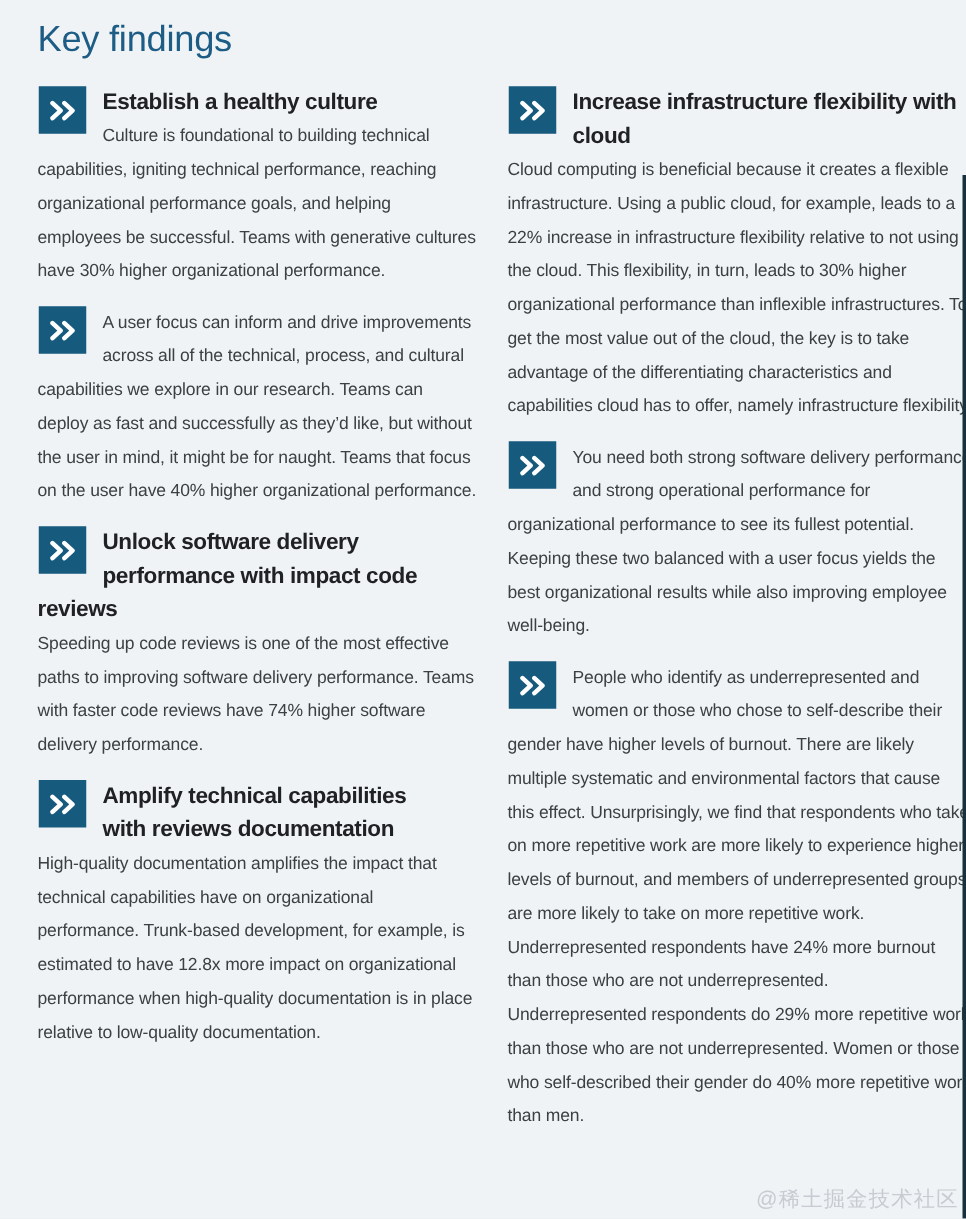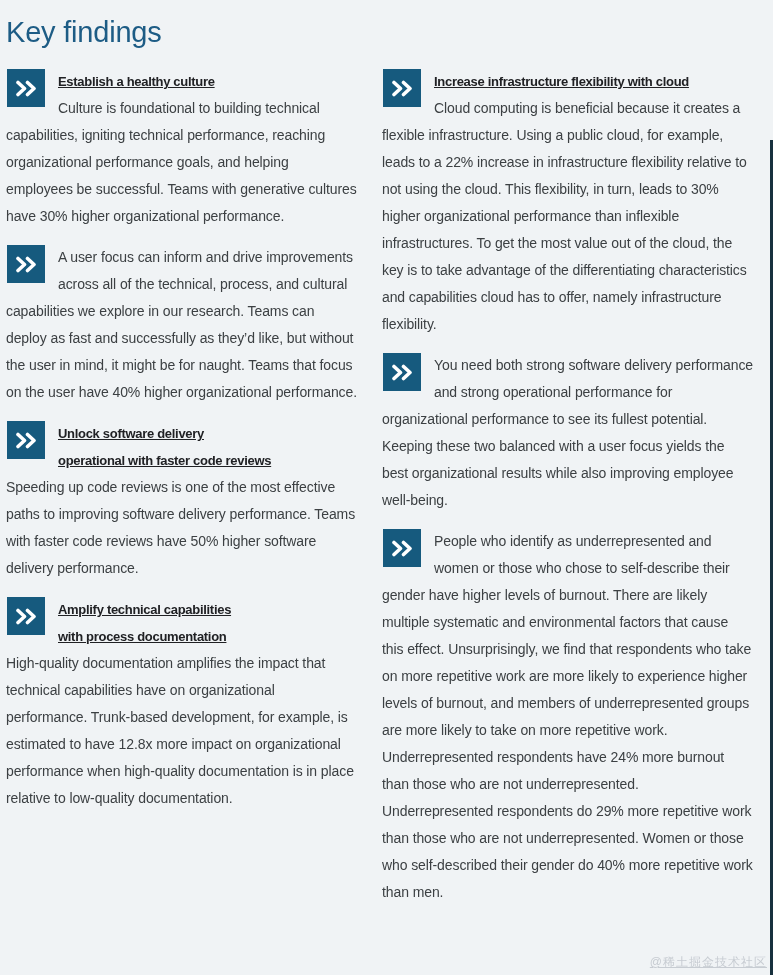--- a/index.html
+++ b/index.html
@@ -2,21 +2,21 @@
 <html style="--background: #f0f3f5; --accent: #165a7e; --title-text: #1d5c85; --heading-text: #202124; --body-text: #3c4043; --edge-strip: #17313e; --watermark-text: #c7ccd2;"><head>
 <meta charset="utf-8">
 <style>
   html, body { margin: 0; padding: 0; background: #e8ebee; }
   .page {
     position: relative;
     width: 773px;
     height: 975px;
     box-sizing: border-box;
     background: var(--background, #f0f3f5);
-    padding: 14px 13px 0 6px;
+    padding: 14px 13px 0 30px;
     overflow: hidden;
     font-family: "Liberation Sans", "DejaVu Sans", sans-serif;
   }
   .title {
     margin: 0 0 18px 0;
     font-size: 29px;
     line-height: 36px;
     font-weight: 500;
     letter-spacing: -0.2px;
     color: var(--title-text, #1d5c85);
@@ -37,51 +37,49 @@
     height: 38px;
     margin: 1px 13px 0 1px;
     background: var(--accent, #165a7e);
     display: flex;
     align-items: center;
     justify-content: center;
   }
   .bullet svg { display: block; }
   .fh {
     margin: 0;
-    font-size: 13px;
+    font-size: 18px;
     line-height: 27px;
     font-weight: 700;
     letter-spacing: -0.3px;
     color: var(--heading-text, #202124);
     white-space: pre-line;
-    text-decoration: underline;
   }
   .fb {
     margin: 0;
     font-size: 14px;
     line-height: 27px;
     letter-spacing: -0.1px;
     color: var(--body-text, #3c4043);
   }
   .edge-strip {
     position: absolute;
     top: 140px;
     right: 0;
     bottom: 0;
     width: 3px;
     background: var(--edge-strip, #17313e);
   }
   .watermark {
     position: absolute;
     right: 6px;
     bottom: 4px;
-    font-size: 12px;
+    font-size: 17px;
     letter-spacing: 1px;
     color: var(--watermark-text, #c7ccd2);
-    text-decoration: underline;
   }
 </style>
 </head>
 <body>
 
 <div class="page">
 
   <h1 class="title">Key findings</h1>
 
   <div class="columns">
@@ -110,33 +108,33 @@
       </section>
 
       <section class="finding">
         <span class="bullet">
           <svg width="24" height="17" viewBox="0 0 24 17" aria-hidden="true">
             <path d="M4 2.5 L10.5 8.5 L4 14.5" fill="none" stroke="#ffffff" stroke-width="3.6" stroke-linecap="round" stroke-linejoin="round"></path>
             <path d="M13.5 2.5 L20 8.5 L13.5 14.5" fill="none" stroke="#ffffff" stroke-width="3.6" stroke-linecap="round" stroke-linejoin="round"></path>
           </svg>
         </span>
         <h2 class="fh">Unlock software delivery
-operational with faster code reviews</h2>
-        <p class="fb">Speeding up code reviews is one of the most effective paths to improving software delivery performance. Teams with faster code reviews have 50% higher software delivery performance.</p>
+performance with impact code reviews</h2>
+        <p class="fb">Speeding up code reviews is one of the most effective paths to improving software delivery performance. Teams with faster code reviews have 74% higher software delivery performance.</p>
       </section>
 
       <section class="finding">
         <span class="bullet">
           <svg width="24" height="17" viewBox="0 0 24 17" aria-hidden="true">
             <path d="M4 2.5 L10.5 8.5 L4 14.5" fill="none" stroke="#ffffff" stroke-width="3.6" stroke-linecap="round" stroke-linejoin="round"></path>
             <path d="M13.5 2.5 L20 8.5 L13.5 14.5" fill="none" stroke="#ffffff" stroke-width="3.6" stroke-linecap="round" stroke-linejoin="round"></path>
           </svg>
         </span>
         <h2 class="fh">Amplify technical capabilities
-with process documentation</h2>
+with reviews documentation</h2>
         <p class="fb">High-quality documentation amplifies the impact that technical capabilities have on organizational performance. Trunk-based development, for example, is estimated to have 12.8x more impact on organizational performance when high-quality documentation is in place relative to low-quality documentation.</p>
       </section>
 
     </div>
 
     <div class="col">
 
       <section class="finding">
         <span class="bullet">
           <svg width="24" height="17" viewBox="0 0 24 17" aria-hidden="true">

